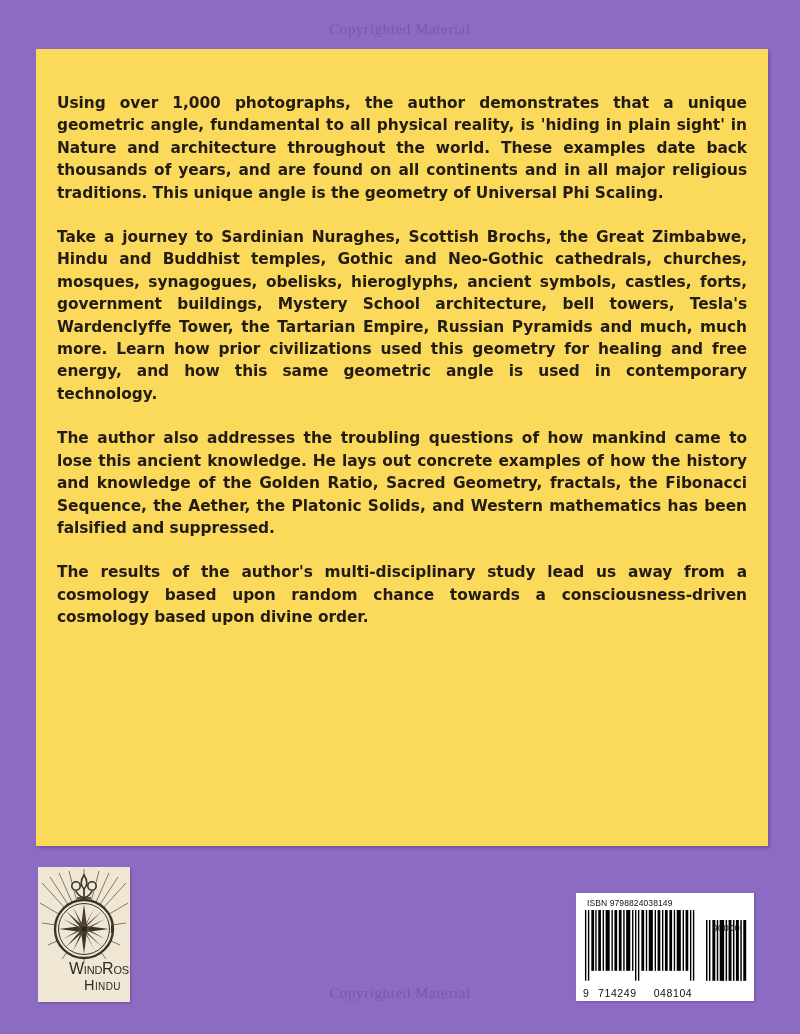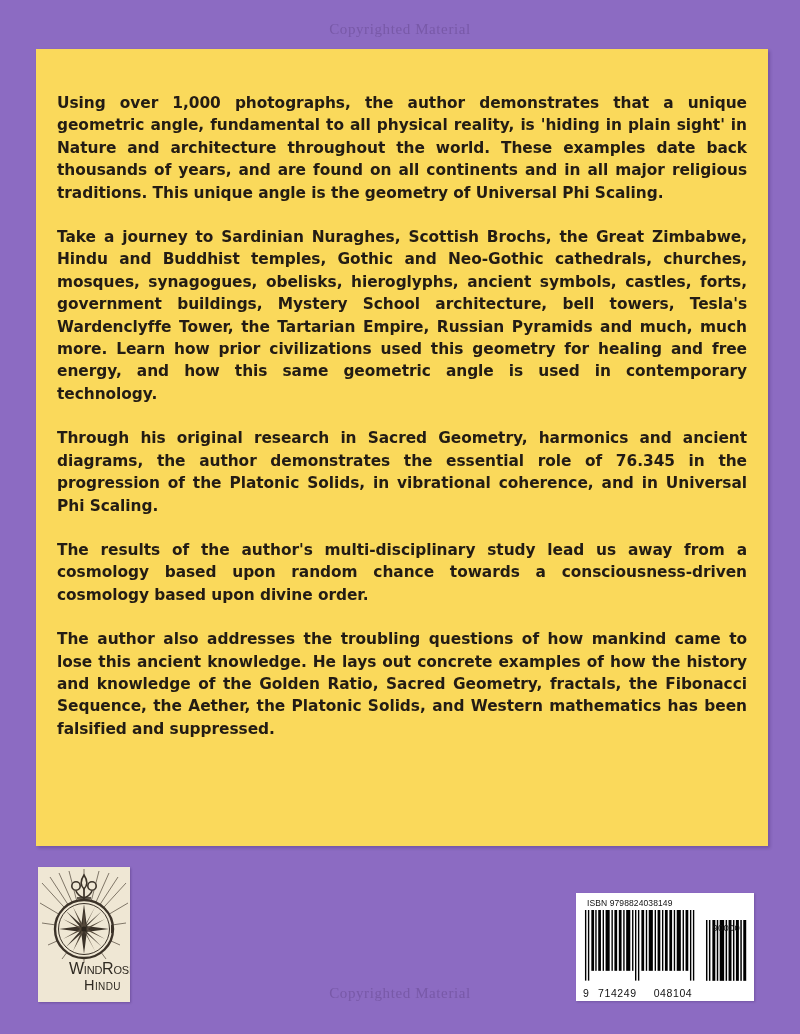--- a/index.html
+++ b/index.html
@@ -167,23 +167,22 @@
 </head>
 <body>
 
 <div id="cover">
 
   <div class="watermark" id="watermark-top">Copyrighted Material</div>
 
   <div id="blurb-panel">
     <p class="blurb-paragraph">Using over 1,000 photographs, the author demonstrates that a unique geometric angle, fundamental to all physical reality, is 'hiding in plain sight' in Nature and architecture throughout the world. These examples date back thousands of years, and are found on all continents and in all major religious traditions. This unique angle is the geometry of Universal Phi Scaling.</p>
     <p class="blurb-paragraph">Take a journey to Sardinian Nuraghes, Scottish Brochs, the Great Zimbabwe, Hindu and Buddhist temples, Gothic and Neo-Gothic cathedrals, churches, mosques, synagogues, obelisks, hieroglyphs, ancient symbols, castles, forts, government buildings, Mystery School architecture, bell towers, Tesla's Wardenclyffe Tower, the Tartarian Empire, Russian Pyramids and much, much more. Learn how prior civilizations used this geometry for healing and free energy, and how this same geometric angle is used in contemporary technology.</p>
-    <p class="blurb-paragraph">Through his original research in Sacred Geometry, harmonics and ancient diagrams, the author demonstrates the essential role of 76.345 in the progression of the Platonic Solids, in vibrational coherence, and in Universal Phi Scaling.</p>
+    <p class="blurb-paragraph">The author also addresses the troubling questions of how mankind came to lose this ancient knowledge. He lays out concrete examples of how the history and knowledge of the Golden Ratio, Sacred Geometry, fractals, the Fibonacci Sequence, the Aether, the Platonic Solids, and Western mathematics has been falsified and suppressed.</p>
     <p class="blurb-paragraph">The results of the author's multi-disciplinary study lead us away from a cosmology based upon random chance towards a consciousness-driven cosmology based upon divine order.</p>
-    <p class="blurb-paragraph">The author also addresses the troubling questions of how mankind came to lose this ancient knowledge. He lays out concrete examples of how the history and knowledge of the Golden Ratio, Sacred Geometry, fractals, the Fibonacci Sequence, the Aether, the Platonic Solids, and Western mathematics has been falsified and suppressed.</p>
   </div>
 
   <div id="publisher-logo">
     <svg id="logo-mark" viewBox="0 0 92 98">
       <rect x="0" y="0" width="92" height="98" fill="#EFE7D4"></rect>
       <g stroke="#4a4034" stroke-width="0.8" fill="none" opacity="0.85">
         <line x1="46" y1="62" x2="4" y2="16"></line>
         <line x1="46" y1="62" x2="12" y2="10"></line>
         <line x1="46" y1="62" x2="21" y2="6"></line>
         <line x1="46" y1="62" x2="31" y2="4"></line>

